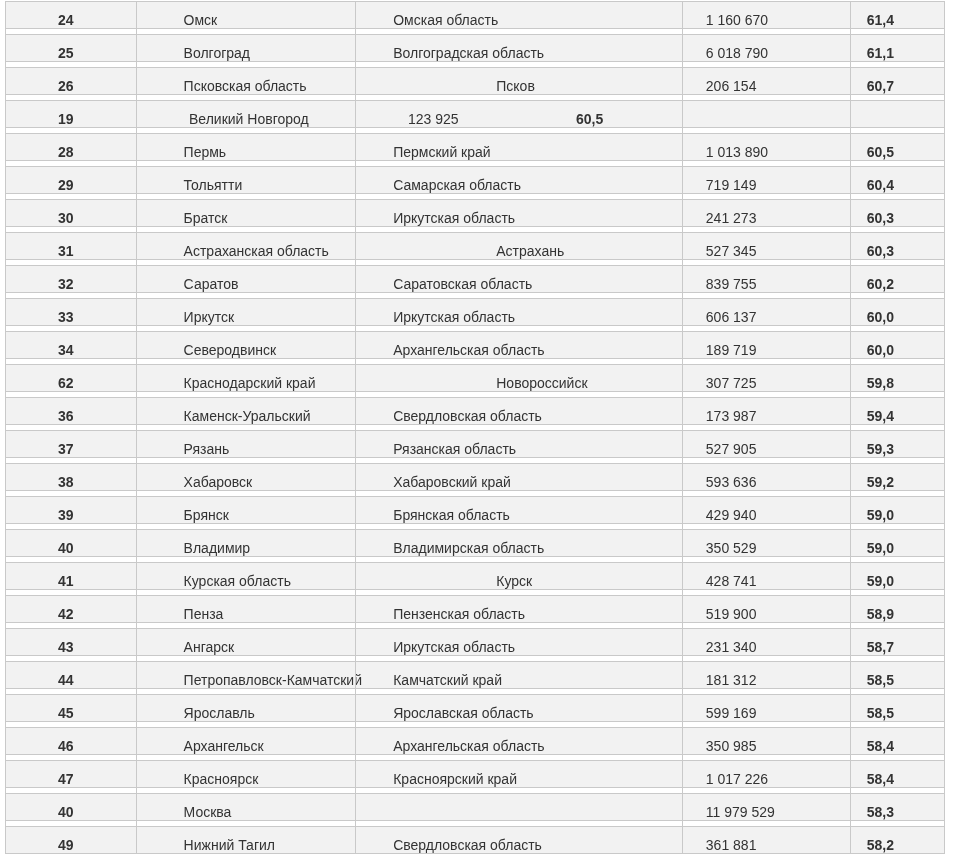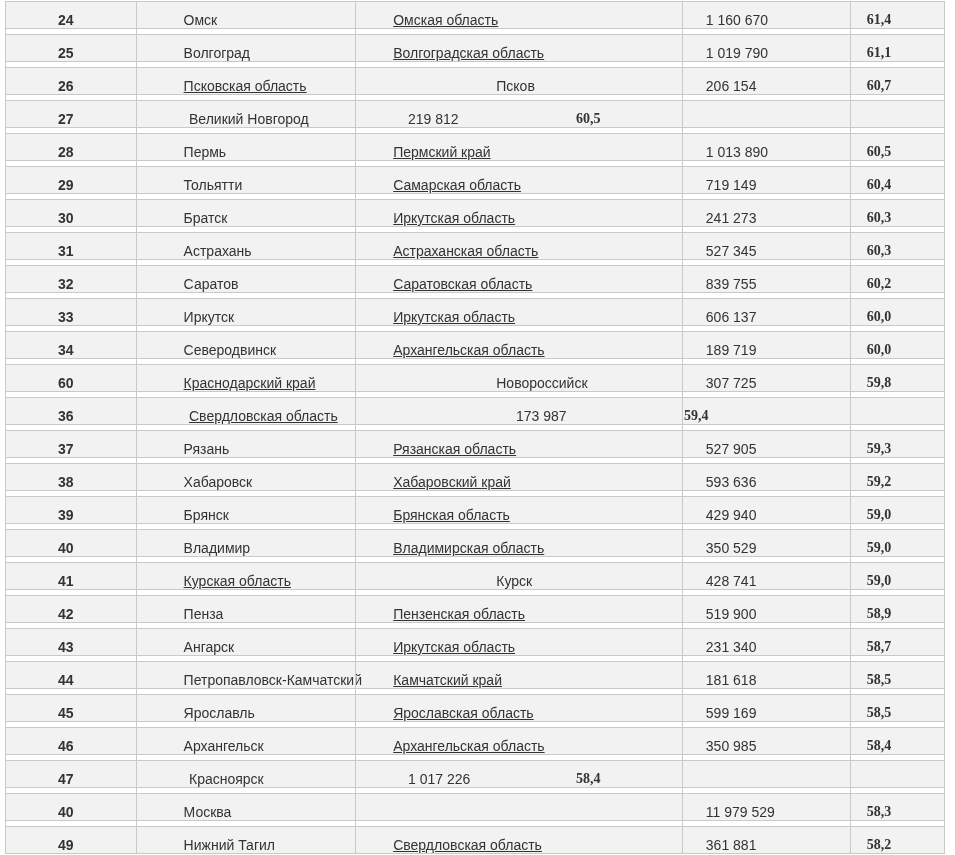--- a/index.html
+++ b/index.html
@@ -30,23 +30,23 @@
   .cell {
     box-sizing: border-box;
     padding-left: 13px;
     font-size: 14px;
     color: #333333;
     white-space: nowrap;
     overflow: hidden;
   }
   .c-rank  { width: 131px; font-weight: bold; }
   .c-city  { width: 219px; margin-top: 36px; }
-  .c-region{ width: 327px; text-decoration: underline; }
+  .c-region{ width: 327px; }
   .c-pop   { width: 168px; }
-  .c-score { width: 95px;  font-weight: bold; font-family: Liberation Serif, serif; }
+  .c-score { width: 95px;  font-weight: bold; }
   .vline {
     position: absolute;
     top: 0;
     bottom: 0;
     width: 1px;
     background: #c9c9c9;
   }
 </style>
 </head>
 <body>
@@ -58,36 +58,36 @@
     <div class="cell c-city">Омск</div>
     <div class="cell c-region">Омская область</div>
     <div class="cell c-pop">1 160 670</div>
     <div class="cell c-score">61,4</div>
   </div>
 
   <div class="row">
     <div class="cell c-rank">25</div>
     <div class="cell c-city">Волгоград</div>
     <div class="cell c-region">Волгоградская область</div>
-    <div class="cell c-pop">1 019 790</div>
+    <div class="cell c-pop">6 018 790</div>
     <div class="cell c-score">61,1</div>
   </div>
 
   <div class="row">
     <div class="cell c-rank">26</div>
     <div class="cell c-region">Псковская область</div>
     <div class="cell c-city">Псков</div>
     <div class="cell c-pop">206 154</div>
     <div class="cell c-score">60,7</div>
   </div>
 
   <div class="row">
-    <div class="cell c-rank">27</div>
+    <div class="cell c-rank">19</div>
     <div class="cell c-city">Великий Новгород</div>
-    <div class="cell c-pop">219 812</div>
+    <div class="cell c-pop">123 925</div>
     <div class="cell c-score">60,5</div>
   </div>
 
   <div class="row">
     <div class="cell c-rank">28</div>
     <div class="cell c-city">Пермь</div>
     <div class="cell c-region">Пермский край</div>
     <div class="cell c-pop">1 013 890</div>
     <div class="cell c-score">60,5</div>
   </div>
@@ -103,22 +103,22 @@
   <div class="row">
     <div class="cell c-rank">30</div>
     <div class="cell c-city">Братск</div>
     <div class="cell c-region">Иркутская область</div>
     <div class="cell c-pop">241 273</div>
     <div class="cell c-score">60,3</div>
   </div>
 
   <div class="row">
     <div class="cell c-rank">31</div>
+    <div class="cell c-region">Астраханская область</div>
     <div class="cell c-city">Астрахань</div>
-    <div class="cell c-region">Астраханская область</div>
     <div class="cell c-pop">527 345</div>
     <div class="cell c-score">60,3</div>
   </div>
 
   <div class="row">
     <div class="cell c-rank">32</div>
     <div class="cell c-city">Саратов</div>
     <div class="cell c-region">Саратовская область</div>
     <div class="cell c-pop">839 755</div>
     <div class="cell c-score">60,2</div>
@@ -134,29 +134,30 @@
 
   <div class="row">
     <div class="cell c-rank">34</div>
     <div class="cell c-city">Северодвинск</div>
     <div class="cell c-region">Архангельская область</div>
     <div class="cell c-pop">189 719</div>
     <div class="cell c-score">60,0</div>
   </div>
 
   <div class="row">
-    <div class="cell c-rank">60</div>
+    <div class="cell c-rank">62</div>
     <div class="cell c-region">Краснодарский край</div>
     <div class="cell c-city">Новороссийск</div>
     <div class="cell c-pop">307 725</div>
     <div class="cell c-score">59,8</div>
   </div>
 
   <div class="row">
     <div class="cell c-rank">36</div>
+    <div class="cell c-city">Каменск-Уральский</div>
     <div class="cell c-region">Свердловская область</div>
     <div class="cell c-pop">173 987</div>
     <div class="cell c-score">59,4</div>
   </div>
 
   <div class="row">
     <div class="cell c-rank">37</div>
     <div class="cell c-city">Рязань</div>
     <div class="cell c-region">Рязанская область</div>
     <div class="cell c-pop">527 905</div>
@@ -208,21 +209,21 @@
     <div class="cell c-city">Ангарск</div>
     <div class="cell c-region">Иркутская область</div>
     <div class="cell c-pop">231 340</div>
     <div class="cell c-score">58,7</div>
   </div>
 
   <div class="row">
     <div class="cell c-rank">44</div>
     <div class="cell c-city">Петропавловск-Камчатский</div>
     <div class="cell c-region">Камчатский край</div>
-    <div class="cell c-pop">181 618</div>
+    <div class="cell c-pop">181 312</div>
     <div class="cell c-score">58,5</div>
   </div>
 
   <div class="row">
     <div class="cell c-rank">45</div>
     <div class="cell c-city">Ярославль</div>
     <div class="cell c-region">Ярославская область</div>
     <div class="cell c-pop">599 169</div>
     <div class="cell c-score">58,5</div>
   </div>
@@ -231,20 +232,21 @@
     <div class="cell c-rank">46</div>
     <div class="cell c-city">Архангельск</div>
     <div class="cell c-region">Архангельская область</div>
     <div class="cell c-pop">350 985</div>
     <div class="cell c-score">58,4</div>
   </div>
 
   <div class="row">
     <div class="cell c-rank">47</div>
     <div class="cell c-city">Красноярск</div>
+    <div class="cell c-region">Красноярский край</div>
     <div class="cell c-pop">1 017 226</div>
     <div class="cell c-score">58,4</div>
   </div>
 
   <div class="row">
     <div class="cell c-rank">40</div>
     <div class="cell c-city">Москва</div>
     <div class="cell c-region"></div>
     <div class="cell c-pop">11 979 529</div>
     <div class="cell c-score">58,3</div>

